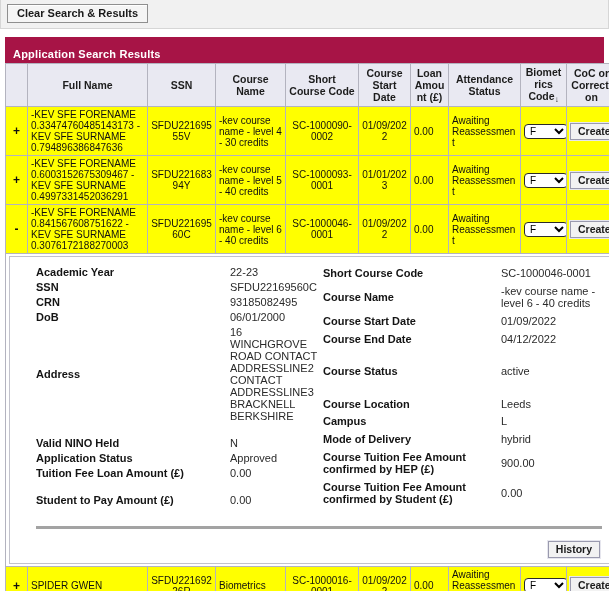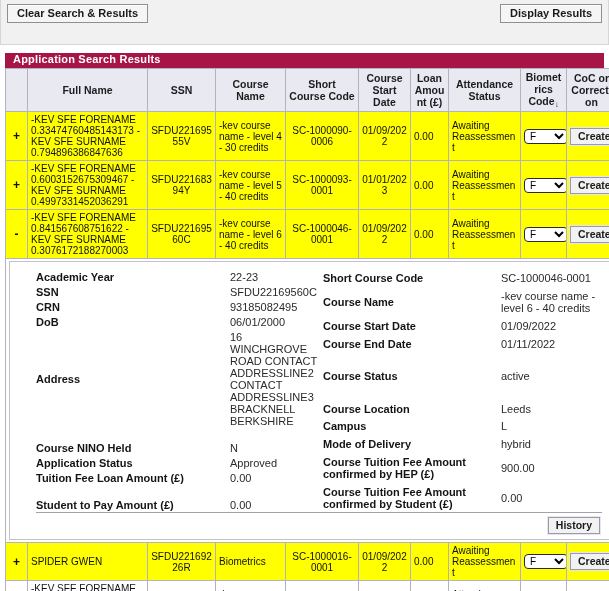--- a/index.html
+++ b/index.html
@@ -5,33 +5,33 @@
   * { box-sizing: border-box; }
   html,body { margin:0; padding:0; background:#fff; }
   body {
     width:609px; height:591px; overflow:hidden;
     font-family:"Liberation Sans", sans-serif; color:#111;
   }
   
   .toolbar {
     display:flex; justify-content:space-between; align-items:center;
     background:#f1f1f1; border:1px solid #d6d6d6; border-top:none;
-    padding:4px 6px 21px 6px;
+    padding:4px 6px 5px 6px;
   }
   .toolbar-right { display:flex; gap:12px; }
   .tb-btn {
     font-family:inherit; font-size:11px; font-weight:bold; color:#1a1a1a;
     background:#f5f5f5; border:1px solid #8f8f8f; padding:2px 9px 3px 9px;
     box-shadow:0 1px 0 #ffffff inset; cursor:default;
   }
   
   .content { margin:8px 5px 0 5px; }
   .titlebar {
     background:var(--maroon,#A71446); color:#fff; font-size:11px; font-weight:bold;
-    padding:0 8px 3px 8px; letter-spacing:.2px;
+    padding:11px 8px 3px 8px; letter-spacing:.2px;
   }
   table.results {
     border-collapse:collapse; table-layout:fixed; width:100%;
     font-size:10px; color:#101010;
   }
   table.results th, table.results td {
     border:1px solid #b3b3bf; padding:2px 3px; vertical-align:middle;
     overflow:hidden; word-wrap:break-word;
   }
   thead th {
@@ -54,29 +54,28 @@
   }
   
   td.detail-cell { background:#fff; padding:4px 3px 6px 3px; }
   .detail-panel { border:1px solid #c2c2cc; background:#fff; padding:9px 10px 5px 26px; }
   .detail-cols { display:flex; }
   .dcol { width:50%; display:grid; grid-template-columns:188px 1fr; column-gap:6px; row-gap:3px; font-size:11px; align-items:center; }
   .dcol.rightcol { grid-template-columns:172px 1fr; padding-left:4px; }
   .dlabel { font-weight:bold; color:#141414; }
   .dvalue { color:#2a2a2a; }
   .dspacer { grid-column:1/-1; height:9px; }
-  .detail-footer { border-top:1px solid #a3a3a3; margin-top:1px; padding:4px 2px 0 0; text-align:right; }
+  .detail-footer { border-top:3px solid #a3a3a3; margin-top:20px; padding:12px 2px 0 0; text-align:right; }
 </style>
 </head>
 <body>
 
 <div class="toolbar">
   <button class="tb-btn">Clear Search &amp; Results</button>
   <div class="toolbar-right">
-    <button class="tb-btn">Display Results</button>
   </div>
 </div>
 
 <div class="content">
   <div class="titlebar">Application Search Results</div>
 
   <table class="results">
     <colgroup>
       <col style="width:22px">
         <col style="width:120px">
@@ -102,21 +101,21 @@
         <th><span>Biometrics Code</span><span class="sort-arrow">↓</span></th>
         <th>CoC or Correction</th>
       </tr>
     </thead>
     <tbody>
         <tr class="hl">
     <td class="expand">+</td>
     <td class="left">-KEV SFE FORENAME 0.33474760485143173 -KEV SFE SURNAME 0.794896386847636</td>
     <td class="c">SFDU22169555V</td>
     <td class="left">-kev course name - level 4 - 30 credits</td>
-    <td class="c">SC-1000090-0006</td>
+    <td class="c">SC-1000090-0002</td>
     <td class="c">01/09/2022</td>
     <td class="left">0.00</td>
     <td class="left">Awaiting Reassessment</td>
     <td class="c"><select class="att-select"><option>F</option></select></td>
     <td class="c">
       <button class="mini-btn">Create</button>
     </td>
   </tr>
         <tr class="hl">
     <td class="expand">+</td>
@@ -155,39 +154,39 @@
                   <div class="dvalue">22-23</div>
                   <div class="dlabel">SSN</div>
                   <div class="dvalue">SFDU22169560C</div>
                   <div class="dlabel">CRN</div>
                   <div class="dvalue">93185082495</div>
                   <div class="dlabel">DoB</div>
                   <div class="dvalue">06/01/2000</div>
                   <div class="dlabel">Address</div>
                   <div class="dvalue">16 WINCHGROVE ROAD CONTACT ADDRESSLINE2 CONTACT ADDRESSLINE3 BRACKNELL BERKSHIRE</div>
                   <div class="dspacer"></div>
-                  <div class="dlabel">Course NINO Held</div>
+                  <div class="dlabel">Valid NINO Held</div>
                   <div class="dvalue">N</div>
                   <div class="dlabel">Application Status</div>
                   <div class="dvalue">Approved</div>
                   <div class="dlabel">Tuition Fee Loan Amount (£)</div>
                   <div class="dvalue">0.00</div>
                   <div class="dspacer"></div>
                   <div class="dlabel">Student to Pay Amount (£)</div>
                   <div class="dvalue">0.00</div>
                 </div>
           <div class="dcol rightcol">
                   <div class="dlabel">Short Course Code</div>
                   <div class="dvalue">SC-1000046-0001</div>
                   <div class="dlabel">Course Name</div>
                   <div class="dvalue">-kev course name - level 6 - 40 credits</div>
                   <div class="dlabel">Course Start Date</div>
                   <div class="dvalue">01/09/2022</div>
                   <div class="dlabel">Course End Date</div>
-                  <div class="dvalue">01/11/2022</div>
+                  <div class="dvalue">04/12/2022</div>
                   <div class="dspacer"></div>
                   <div class="dlabel">Course Status</div>
                   <div class="dvalue">active</div>
                   <div class="dspacer"></div>
                   <div class="dlabel">Course Location</div>
                   <div class="dvalue">Leeds</div>
                   <div class="dlabel">Campus</div>
                   <div class="dvalue">L</div>
                   <div class="dlabel">Mode of Delivery</div>
                   <div class="dvalue">hybrid</div>

